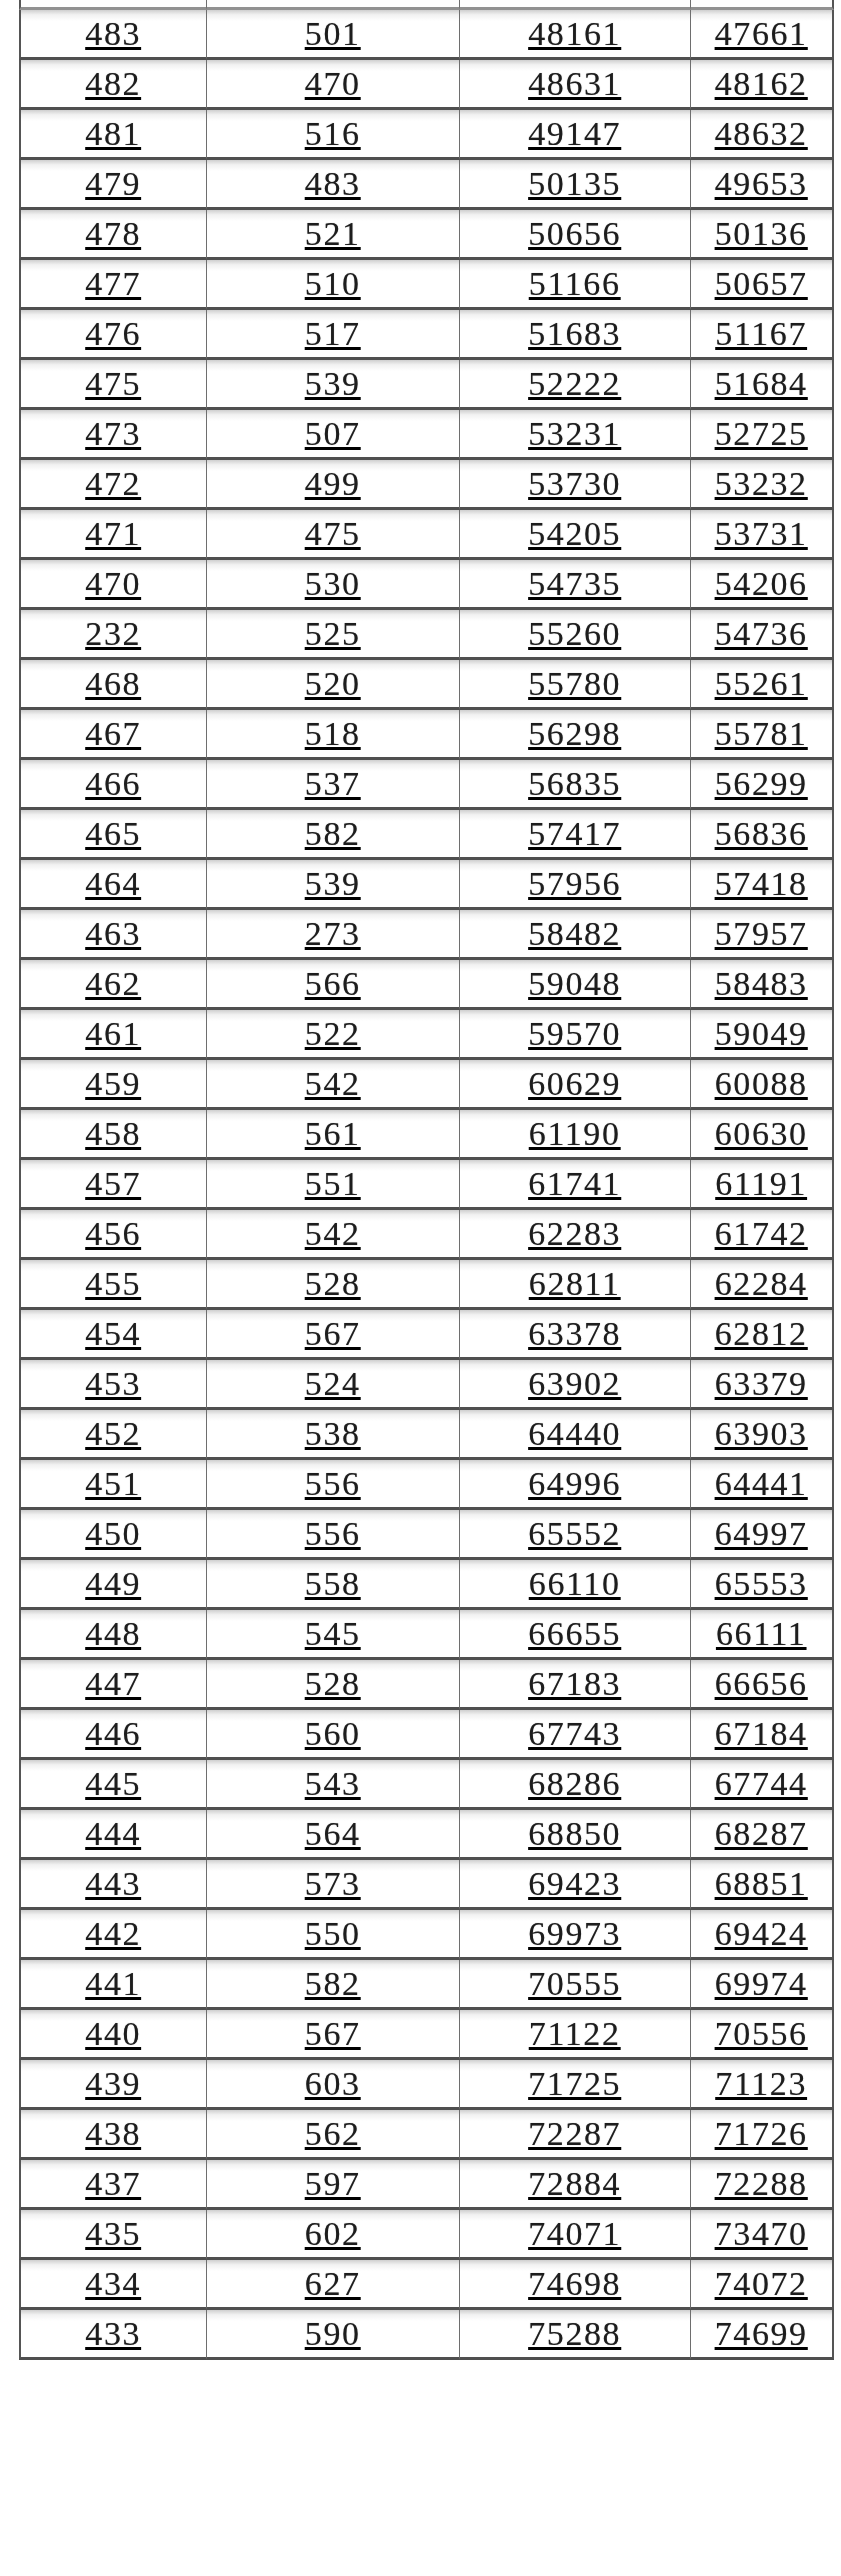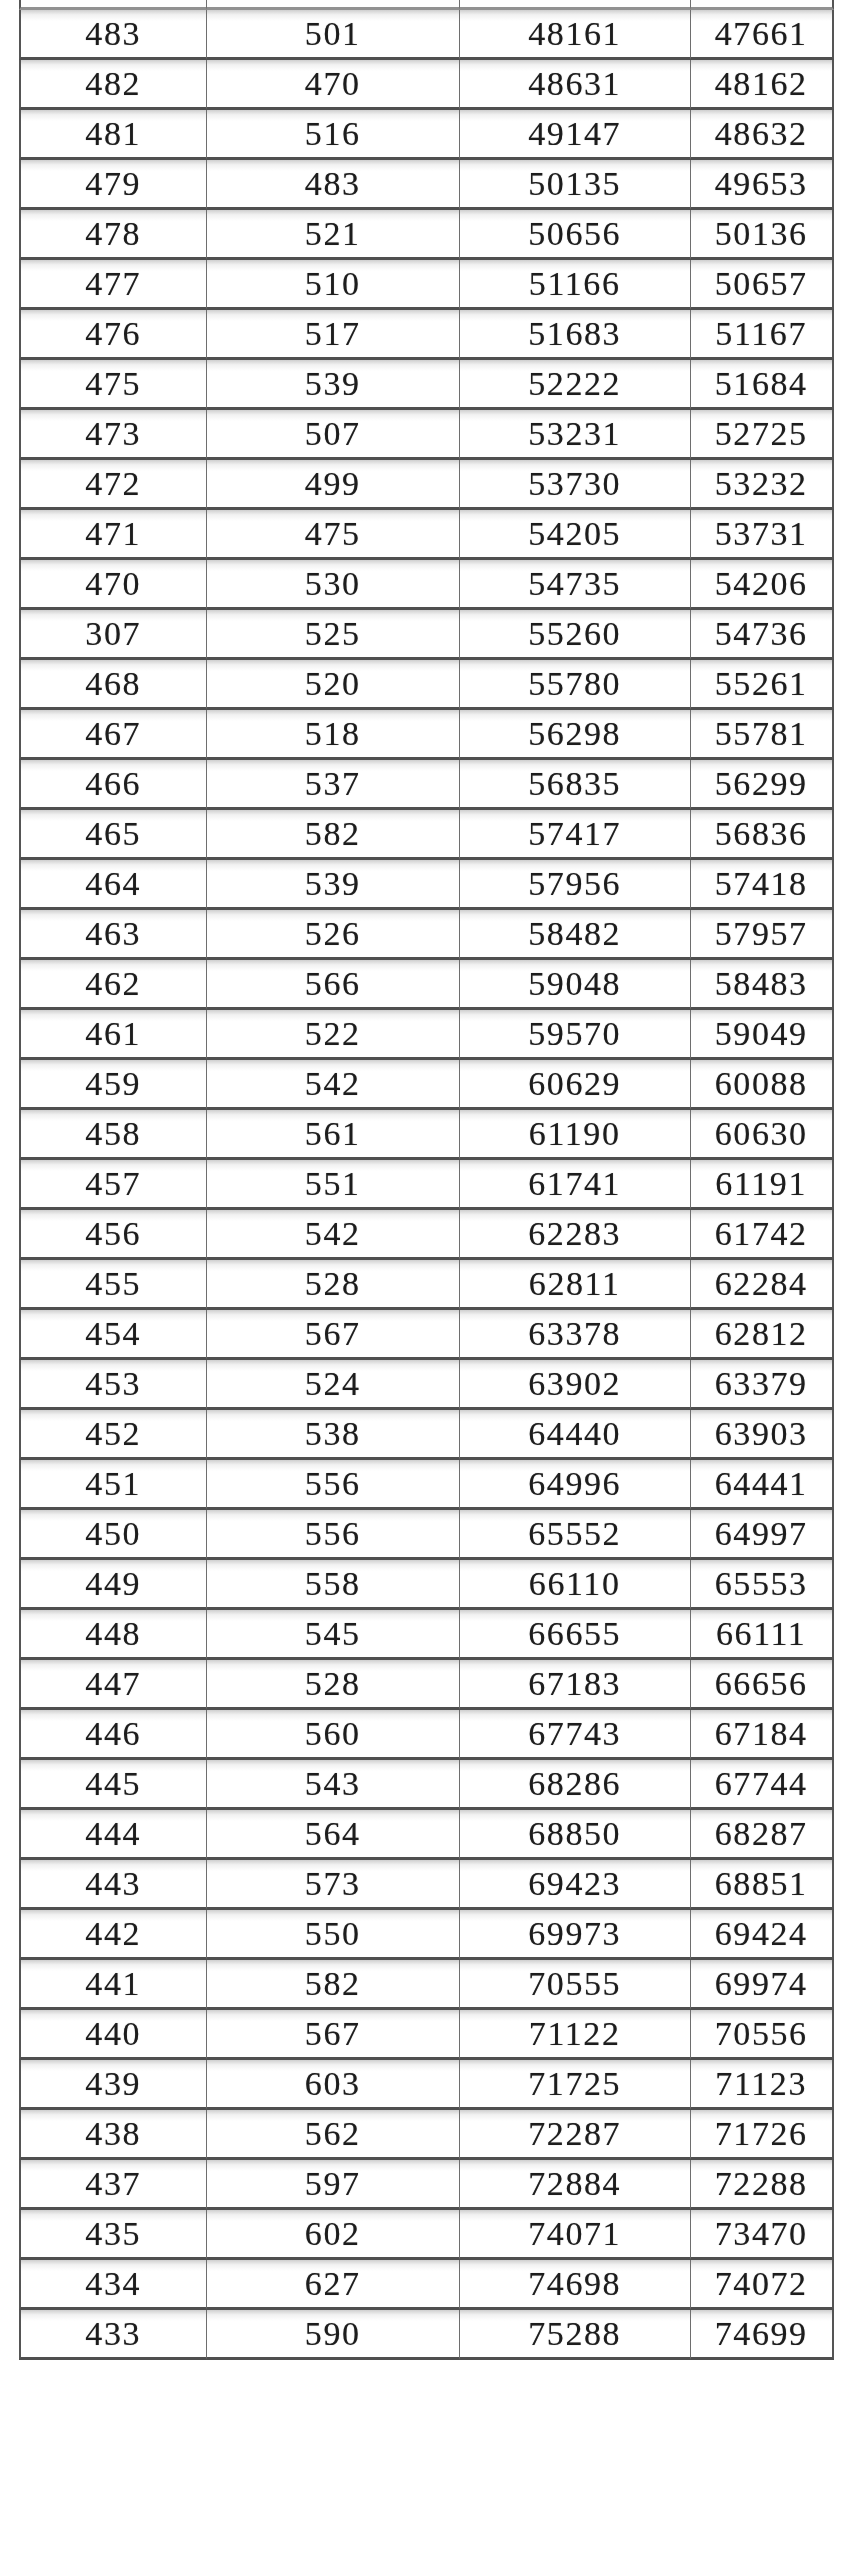--- a/index.html
+++ b/index.html
@@ -15,20 +15,21 @@
     position: relative;
     width: 842px;
     height: 2576px;
     background: #ffffff;
   }
   .table-wrap {
     position: absolute;
     top: 0;
     left: 18.7px;
     width: 780px;
+    text-decoration: underline;
   }
   table.score-table {
     border-collapse: separate;
     border-spacing: 0;
     table-layout: fixed;
     width: 815px;
   }
   table.score-table td {
     box-sizing: border-box;
     padding: 0;
@@ -143,21 +144,21 @@
             <td>54205</td>
             <td>53731</td>
           </tr>
           <tr>
             <td>470</td>
             <td>530</td>
             <td>54735</td>
             <td>54206</td>
           </tr>
           <tr>
-            <td>307</td>
+            <td>232</td>
             <td>525</td>
             <td>55260</td>
             <td>54736</td>
           </tr>
           <tr>
             <td>468</td>
             <td>520</td>
             <td>55780</td>
             <td>55261</td>
           </tr>
@@ -180,21 +181,21 @@
             <td>56836</td>
           </tr>
           <tr>
             <td>464</td>
             <td>539</td>
             <td>57956</td>
             <td>57418</td>
           </tr>
           <tr>
             <td>463</td>
-            <td>526</td>
+            <td>273</td>
             <td>58482</td>
             <td>57957</td>
           </tr>
           <tr>
             <td>462</td>
             <td>566</td>
             <td>59048</td>
             <td>58483</td>
           </tr>
           <tr>

